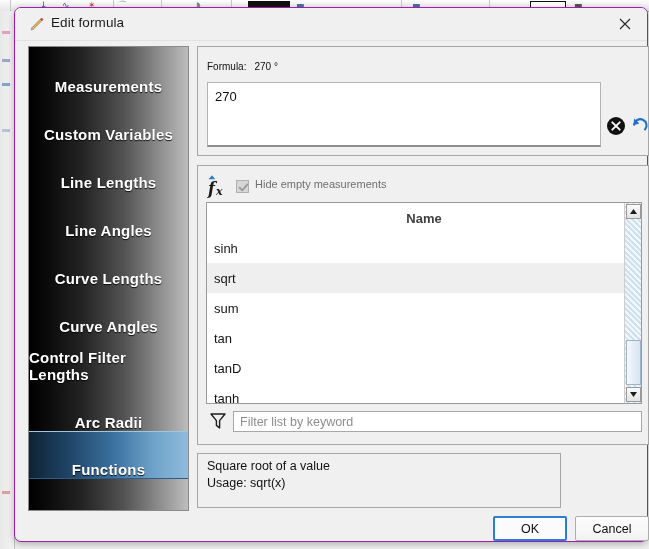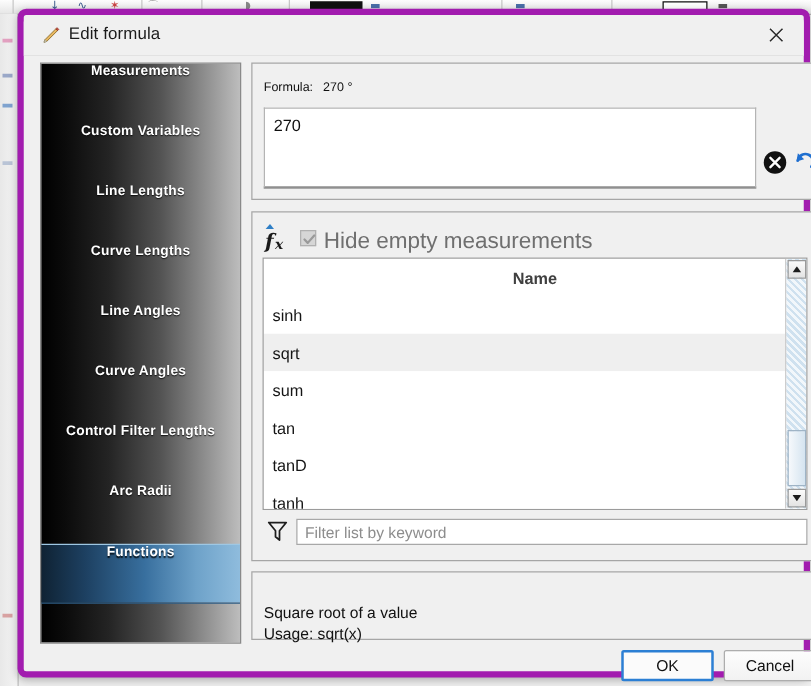--- a/index.html
+++ b/index.html
@@ -61,21 +61,21 @@
     left: 2px;
     width: 8px; height: 3px;
   }
 
   
   #dialog {
     position: absolute;
     left: 14px; top: 7px;
     width: 634px; height: 535px;
     background: #f0f0f0;
-    border: 5px solid #a21caf;
+    border: 1px solid #a21caf;
     border-radius: 7px;
     box-sizing: border-box;
     box-shadow: 0 2px 7px rgba(0,0,0,0.28);
   }
   #titlebar {
     position: relative;
     height: 32px;
     border-bottom: 1px solid #e2e2e2;
     background: #f0f0f0;
     border-radius: 6px 6px 0 0;
@@ -108,24 +108,24 @@
     width: 161px; height: 465px;
     background: linear-gradient(90deg,#000000 0%,#0b0b0b 12%,#242424 34%,#535353 60%,#8d8d8d 82%,#bdbdbd 100%);
     border: 1px solid #8a8a8a;
     box-sizing: border-box;
     overflow: hidden;
   }
   .side-item {
     position: relative;
     height: 48px;
     display: flex;
-    align-items: flex-start;
+    align-items: flex-end;
     justify-content: center;
     color: #ffffff;
-    font-size: 11px;
+    font-size: 15px;
     font-weight: bold;
     letter-spacing: .2px;
     text-shadow: 0 1px 1px rgba(0,0,0,.85);
     cursor: default;
     box-sizing: border-box;
   }
   .side-item.selected {
     background: linear-gradient(90deg,#0f2233 0%,#1d4061 22%,#386f9e 52%,#6ea2c9 78%,#8fbcdd 100%);
     border-top: 1px solid #9ec7e3;
     border-bottom: 1px solid #2e5c84;
@@ -198,21 +198,21 @@
     left: 38px; top: 14px;
     width: 13px; height: 13px;
     background: #d6d6d6;
     border: 1px solid #b0b0b0;
     box-sizing: border-box;
   }
   #hide-empty-check svg { position:absolute; left:1px; top:1px; }
   #hide-empty-label {
     position: absolute;
     left: 57px; top: 12px;
-    font-size: 18px;
+    font-size: 11px;
     color: #6f6f6f;
   }
   #list-frame {
     position: absolute;
     left: 8px; top: 36px;
     width: 436px; height: 202px;
     background: #ffffff;
     border: 1px solid #9b9b9b;
     box-sizing: border-box;
     overflow: hidden;
@@ -290,22 +290,22 @@
     padding: 2px 6px;
     font-size: 12.5px;
     color: #8d8d8d;
     line-height: 17px;
   }
 
   
   #desc-group {
     position: absolute;
     left: 0; top: 407px;
-    width: 452px; height: 55px;
-    padding: 24px 9px;
+    width: 364px; height: 55px;
+    padding: 4px 9px;
   }
   .desc-line {
     font-size: 12.5px;
     color: #111;
     line-height: 17px;
   }
 
   
   #button-row {
     position: absolute;
@@ -389,24 +389,24 @@
     <div class="side-item">
       <span>Measurements</span>
     </div>
     <div class="side-item">
       <span>Custom Variables</span>
     </div>
     <div class="side-item">
       <span>Line Lengths</span>
     </div>
     <div class="side-item">
+      <span>Line Angles</span>
+    </div>
+    <div class="side-item">
       <span>Curve Lengths</span>
-    </div>
-    <div class="side-item">
-      <span>Line Angles</span>
     </div>
     <div class="side-item">
       <span>Curve Angles</span>
     </div>
     <div class="side-item">
       <span>Control Filter Lengths</span>
     </div>
     <div class="side-item">
       <span>Arc Radii</span>
     </div>

